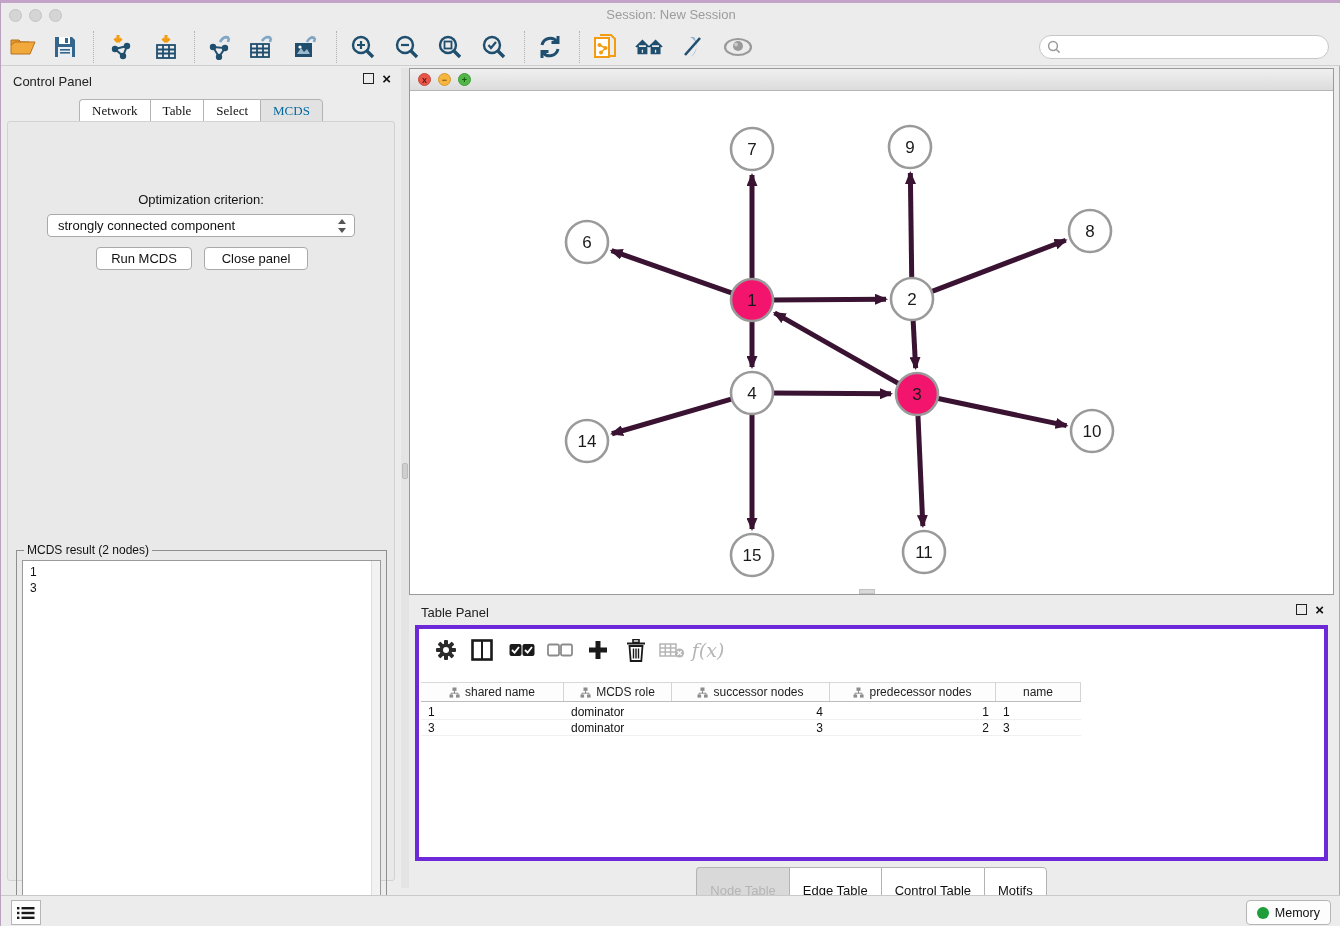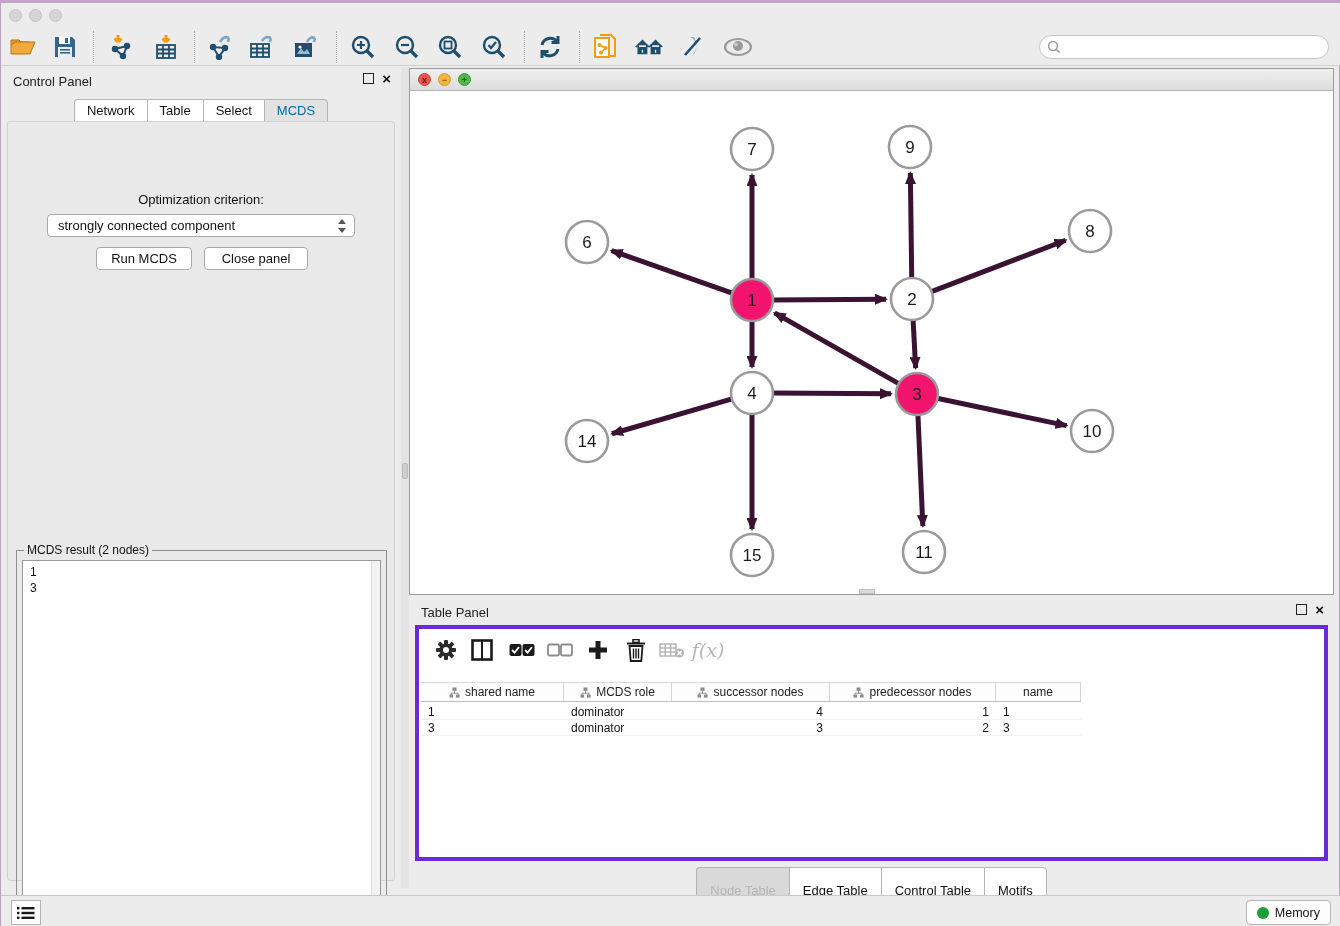--- a/index.html
+++ b/index.html
@@ -22,21 +22,21 @@
   .searchbox input { border:none; outline:none; font-size:12px; width:250px; background:transparent; color:#333; }
 
   
   .cpanel { position:absolute; left:0; top:65px; width:400px; height:820px; background:#ececec; }
   .panel-head { position:absolute; left:12px; top:6px; font-size:13px; color:#222; }
   .ph-icons { position:absolute; right:10px; top:5px; display:flex; gap:8px; align-items:center; }
   .float-ic { width:11px; height:11px; border:1.6px solid #222; display:inline-block; }
   .close-ic { font-size:15px; font-weight:bold; color:#111; line-height:11px; cursor:pointer; }
   .cp-tabs { position:absolute; left:0; top:31px; width:400px; height:22px; text-align:center; }
   .tabrow { display:inline-flex; }
-  .cptab { font-size:13px; padding:3px 12px; background:#fff; border:1px solid #b3b3b3; border-right:none; color:#111; cursor:pointer; }
+  .cptab { font-size:13px; padding:3px 12px; background:#fff; border:1px solid #b3b3b3; border-right:none; color:#111; cursor:pointer;font-family:Liberation Serif, serif; }
   .cptab:first-child { border-radius:4px 0 0 0; }
   .cptab.last { border-right:1px solid #b3b3b3; border-radius:0 4px 0 0; }
   .cptab.sel { background:#e2e2e2; color:#0369a1; }
   .cp-body { position:absolute; left:6px; top:53px; width:388px; height:760px; background:#e9e9e9; border:1px solid #d2d2d2; border-radius:3px; }
   .opt-label { position:absolute; left:0; width:100%; top:70px; text-align:center; font-size:13px; color:#111; }
   .dropdown { position:absolute; left:39px; top:92px; width:308px; height:23px; background:#fff; border:1px solid #a9a9a9; border-radius:4px; font-size:13px; color:#111; display:flex; align-items:center; padding-left:10px; cursor:pointer; }
   .stepper { position:absolute; right:7px; top:4px; width:9px; height:14px; }
   .stepper .up { position:absolute; top:0; left:0; width:0; height:0; border-left:4.5px solid transparent; border-right:4.5px solid transparent; border-bottom:5px solid #555; }
   .stepper .dn { position:absolute; bottom:0; left:0; width:0; height:0; border-left:4.5px solid transparent; border-right:4.5px solid transparent; border-top:5px solid #555; }
   .cp-btn { position:absolute; top:125px; height:23px; background:#fff; border:1px solid #a9a9a9; border-radius:4px; font-size:13px; color:#111; font-family:inherit; cursor:pointer; }
@@ -89,20 +89,21 @@
 </style>
 </head>
 <body>
 
 <div class="app">
 
   <div class="titlebar">
     <div class="traffic t1"></div>
     <div class="traffic t2"></div>
     <div class="traffic t3"></div>
+    <div class="win-title">Session: New Session</div>
   </div>
 
   <div class="toolbar">
     <div class="tbi" style="left:7px">
       <svg width="26" height="22" viewBox="0 0 26 22">
           <path d="M1 4 h8 l2 2 h8 v3 H1z" fill="#e89a2f" stroke="#b5731b"></path>
           <path d="M1 9 L5 6 h20 l-5 12 H1z" fill="#f2a93c" stroke="#b5731b"></path>
         </svg>
     </div>
     <div class="tbi" style="left:49px">

